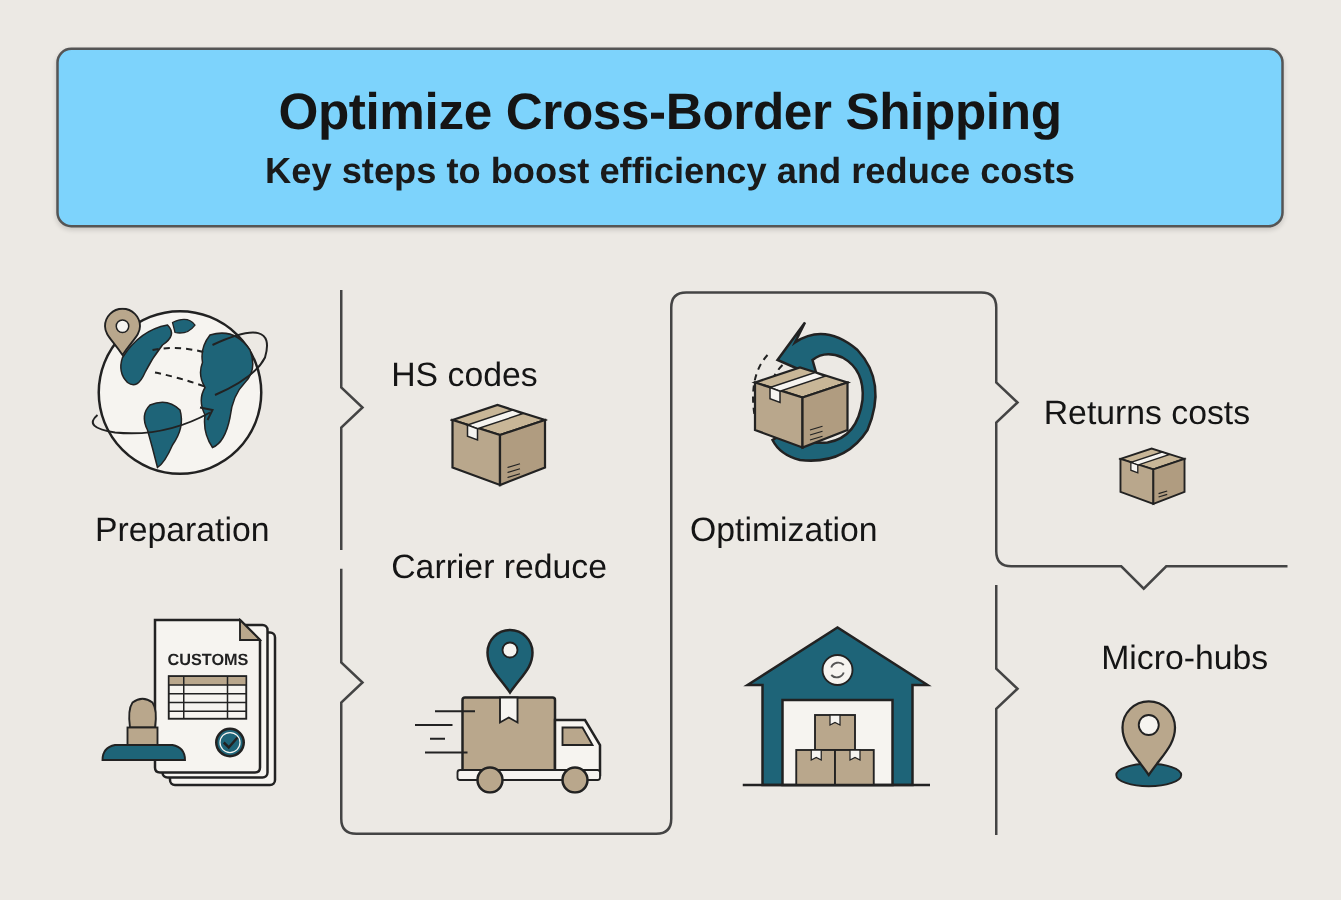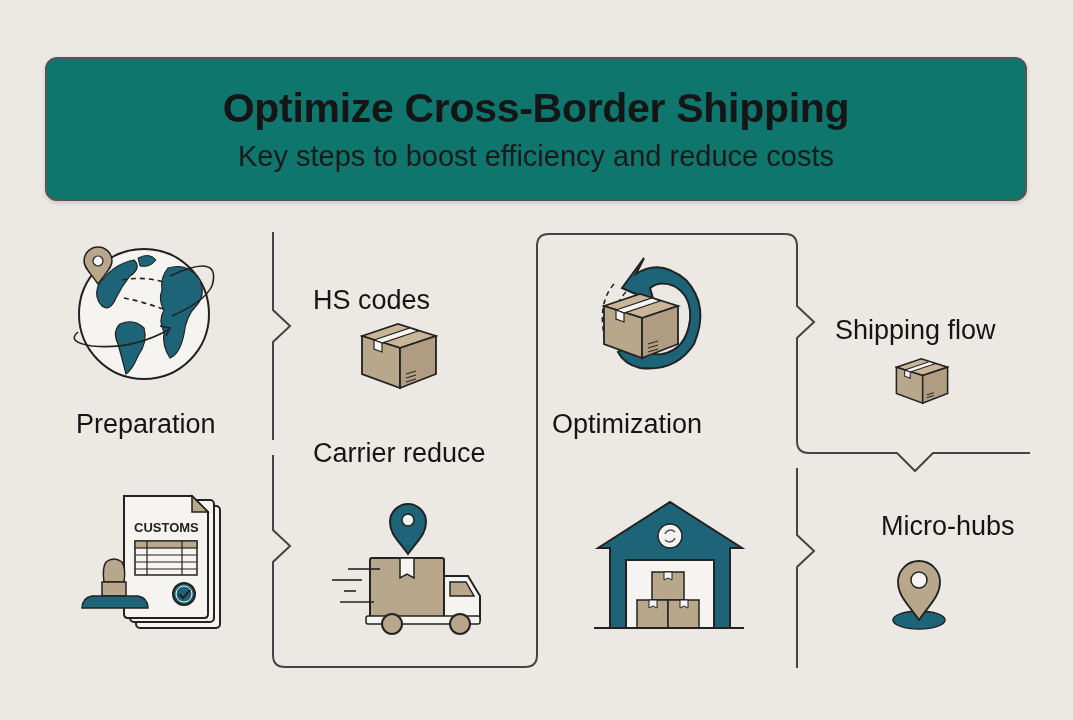--- a/index.html
+++ b/index.html
@@ -5,29 +5,29 @@
   html, body { margin: 0; padding: 0; }
   body {
     width: 1073px; height: 720px; overflow: hidden;
     background: #ECE9E4;
     font-family: "Liberation Sans", "DejaVu Sans", sans-serif;
     color: #151515;
     position: relative;
   }
   .header {
     position: absolute; left: 45px; top: 38px; width: 982px; height: 144px;
-    background: #0f766e; border: 2px solid #555; border-radius: 12px;
+    background: #7dd3fc; border: 2px solid #555; border-radius: 12px;
     box-shadow: 0 2px 4px rgba(0,0,0,0.15);
-    text-align: center; box-sizing: border-box; margin-top: 19px;
+    text-align: center; box-sizing: border-box;
   }
   .header .title {
     margin-top: 26px; font-size: 41px; font-weight: bold; letter-spacing: -0.3px;
   }
   .header .subtitle {
-    margin-top: 8px; font-size: 29px; font-weight: normal; color: #1a1a1a;
+    margin-top: 8px; font-size: 29px; font-weight: bold; color: #1a1a1a;
   }
   .connectors { position: absolute; left: 0; top: 0; }
   .label {
     position: absolute; white-space: nowrap; font-size: 27px; text-align: center;
   }
   .label.bold { font-weight: normal; }
   .icon { position: absolute; }
 </style>
 </head>
 <body>
@@ -138,21 +138,21 @@
   <rect x="32" y="60" width="88" height="68" fill="#F6F4F0" stroke="#222" stroke-width="2"></rect>
   <rect x="58" y="72" width="32" height="28" fill="#B9A78C" stroke="#222" stroke-width="1.5"></rect>
   <rect x="43" y="100" width="31" height="28" fill="#B9A78C" stroke="#222" stroke-width="1.5"></rect>
   <rect x="74" y="100" width="31" height="28" fill="#B9A78C" stroke="#222" stroke-width="1.5"></rect>
   <path d="M70 72 L70 80 L74 78 L78 80 L78 72Z" fill="#F6F4F0" stroke="#222" stroke-width="1"></path>
   <path d="M55 100 L55 108 L59 106 L63 108 L63 100Z" fill="#F6F4F0" stroke="#222" stroke-width="1"></path>
   <path d="M86 100 L86 108 L90 106 L94 108 L94 100Z" fill="#F6F4F0" stroke="#222" stroke-width="1"></path>
   <line x1="0" y1="128" x2="150" y2="128" stroke="#222" stroke-width="2"></line>
 </svg>
 
-<div class="label" style="left:835px;top:315px">Shipping flow</div>
+<div class="label" style="left:835px;top:315px">Returns costs</div>
 <svg class="icon" style="left:895px;top:356px" width="54" height="50" viewBox="0 0 78 68">
   <path d="M2 14 L38 2 L76 14 L40 26Z" fill="#C8B697" stroke="#222" stroke-width="2.2"></path>
   <path d="M2 14 L40 26 L40 66 L2 52Z" fill="#B9A78C" stroke="#222" stroke-width="2.2"></path>
   <path d="M40 26 L76 14 L76 52 L40 66Z" fill="#B09C80" stroke="#222" stroke-width="2.2"></path>
   <path d="M14 18 L50 6 L58 9 L22 21Z" fill="#F6F4F0" stroke="#222" stroke-width="1.5"></path>
   <path d="M14 18 L22 21 L22 30 L14 27Z" fill="#F6F4F0" stroke="#222" stroke-width="1.5"></path>
   <line x1="46" y1="54" x2="56" y2="51" stroke="#222" stroke-width="1.4"></line>
   <line x1="46" y1="58" x2="56" y2="55" stroke="#222" stroke-width="1.4"></line>
 </svg>
 

